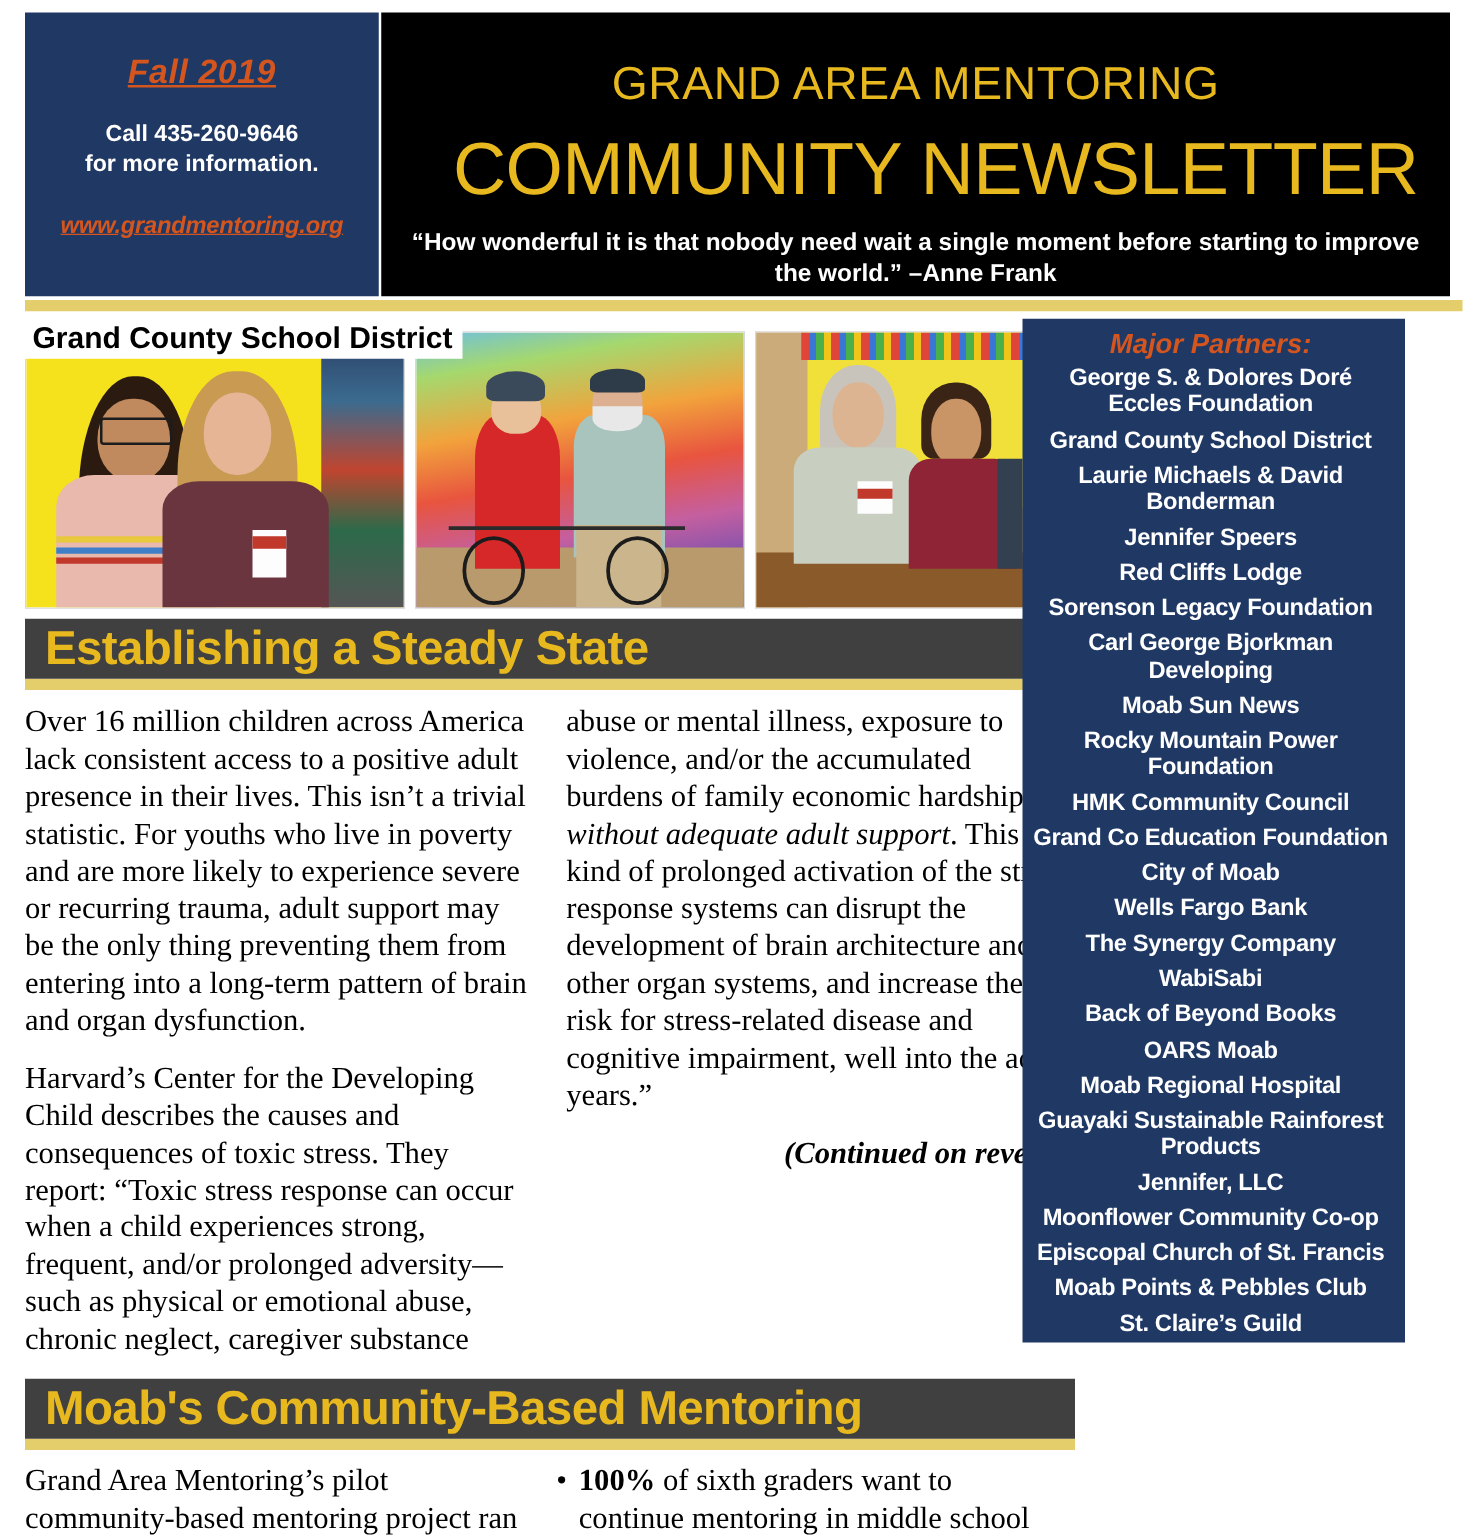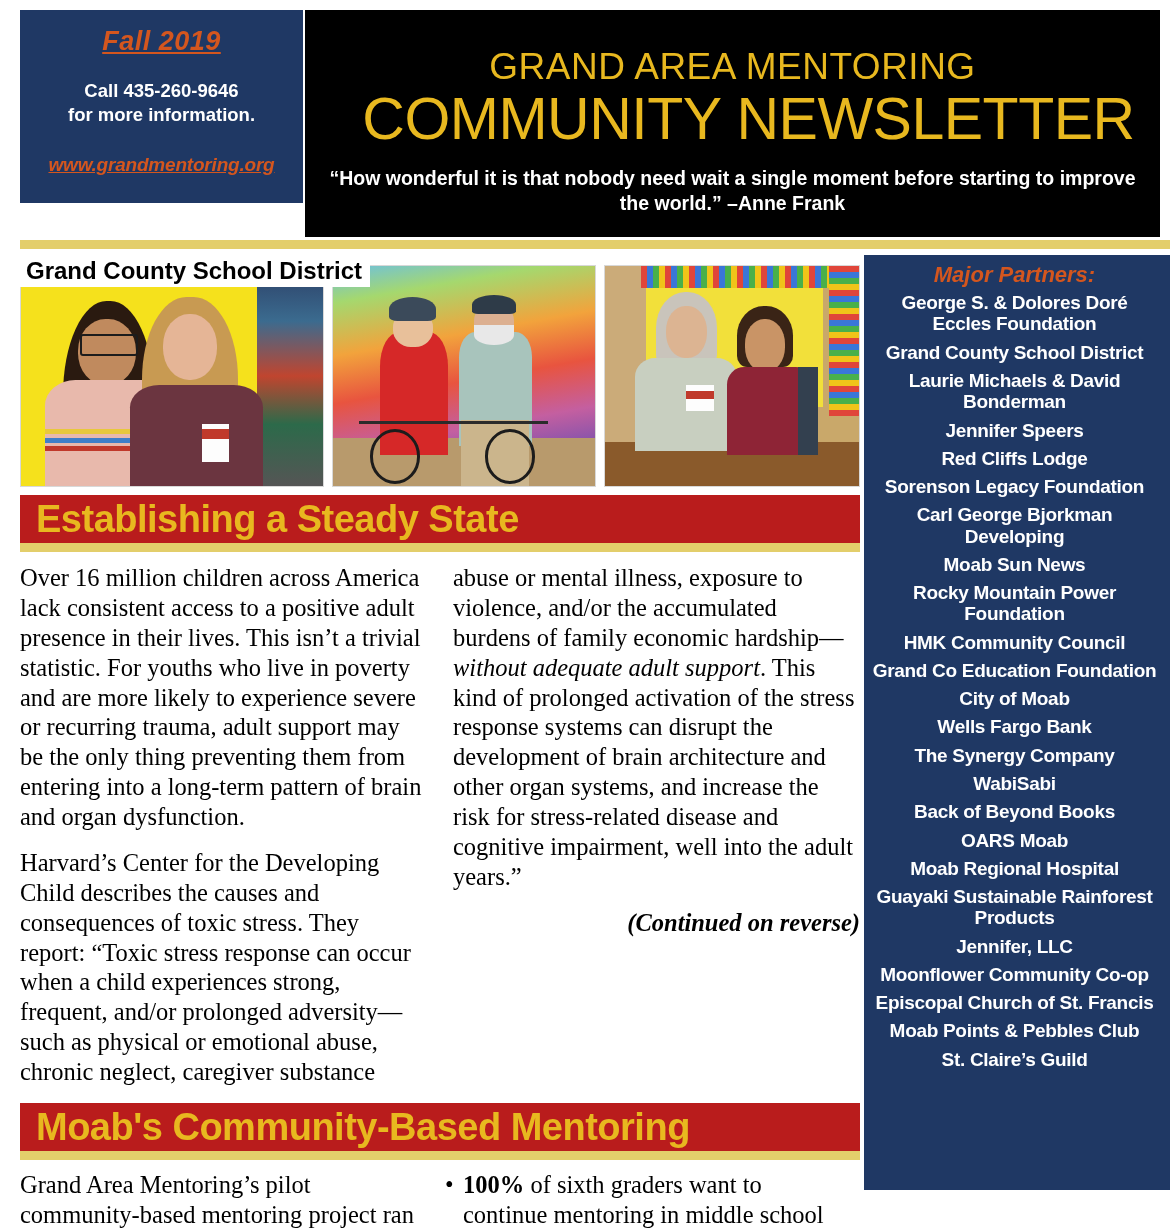--- a/index.html
+++ b/index.html
@@ -20,28 +20,28 @@
     position: absolute;
     left: 0; top: 0;
     width: 1172px;
     height: 237px;
     background: #ffffff;
   }
   .header-blue {
     position: absolute;
     left: 20px; top: 10px;
     width: 283px;
-    height: 193px;
+    height: 227px;
     background: #1f3864;
     display: flex;
     flex-direction: column;
     align-items: center;
     justify-content: flex-start;
     box-sizing: border-box;
-    padding-top: 16px;
+    padding-top: 32px;
   }
   .issue-date {
     font-family: "Liberation Sans", sans-serif;
     font-style: italic;
     font-weight: bold;
     font-size: 27px;
     color: #d4561e;
     text-decoration: underline;
     letter-spacing: 0.5px;
   }
@@ -80,21 +80,21 @@
     color: #e8b81f;
     letter-spacing: 0.5px;
     line-height: 1;
   }
   .masthead-main {
     font-family: "Liberation Sans", sans-serif;
     font-size: 59px;
     color: #e8b81f;
     letter-spacing: -0.5px;
     line-height: 1.08;
-    margin-top: 3px;
+    margin-top: 19px;
     padding-left: 32px;
   }
   .masthead-quote {
     font-family: "Liberation Sans", sans-serif;
     font-weight: bold;
     font-size: 19.5px;
     color: #ffffff;
     line-height: 1.32;
     margin-top: 14px;
     padding: 0 24px;
@@ -196,21 +196,21 @@
   .p3badge { position:absolute; left:32%; top:54%; width:11%; height:12%; background:#fdfdfd; }
   .p3badge::after { content:""; position:absolute; left:0; top:25%; width:100%; height:30%; background:#c0392b; }
   .p3boyhair { position:absolute; left:52%; top:18%; width:22%; height:28%; background:#3a2416; border-radius:48% 48% 18% 18%; }
   .p3boyface { position:absolute; left:55%; top:24%; width:16%; height:24%; background:#c99466; border-radius:47%; }
   .p3boybody { position:absolute; left:48%; top:46%; width:34%; height:40%; background:#8e2436; border-radius:20% 20% 0 0; }
   .p3strap { position:absolute; left:76%; top:46%; width:8%; height:40%; background:#33404f; }
 
   
   .headline-bar {
     position: relative;
-    background: #b91c1c;
+    background: #404040;
     height: 48px;
     display: flex;
     align-items: center;
     padding-left: 16px;
     box-sizing: border-box;
   }
   .headline-text {
     font-family: "Liberation Sans", sans-serif;
     font-weight: bold;
     font-size: 38px;
@@ -271,23 +271,23 @@
     content: "\2022";
     position: absolute;
     left: 2px; top: 0;
     font-size: 24.5px;
   }
   .bullet-list b { font-weight: bold; }
 
   
   .sidebar {
     position: absolute;
-    left: 864px; top: 255px;
+    left: 818px; top: 255px;
     width: 306px;
-    height: 935px;
+    height: 819px;
     background: #1f3864;
     box-sizing: border-box;
     padding: 8px 11px 0 6px;
     overflow: hidden;
   }
   .sidebar-title {
     font-family: "Liberation Sans", sans-serif;
     font-weight: bold;
     font-style: italic;
     font-size: 22px;

